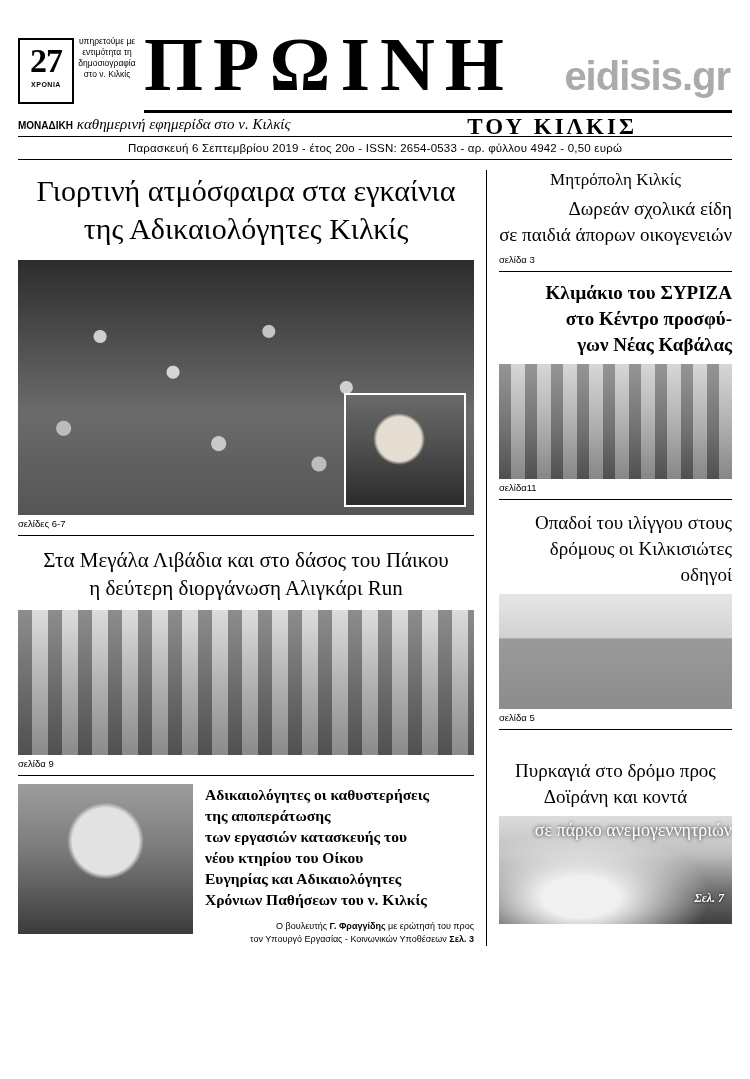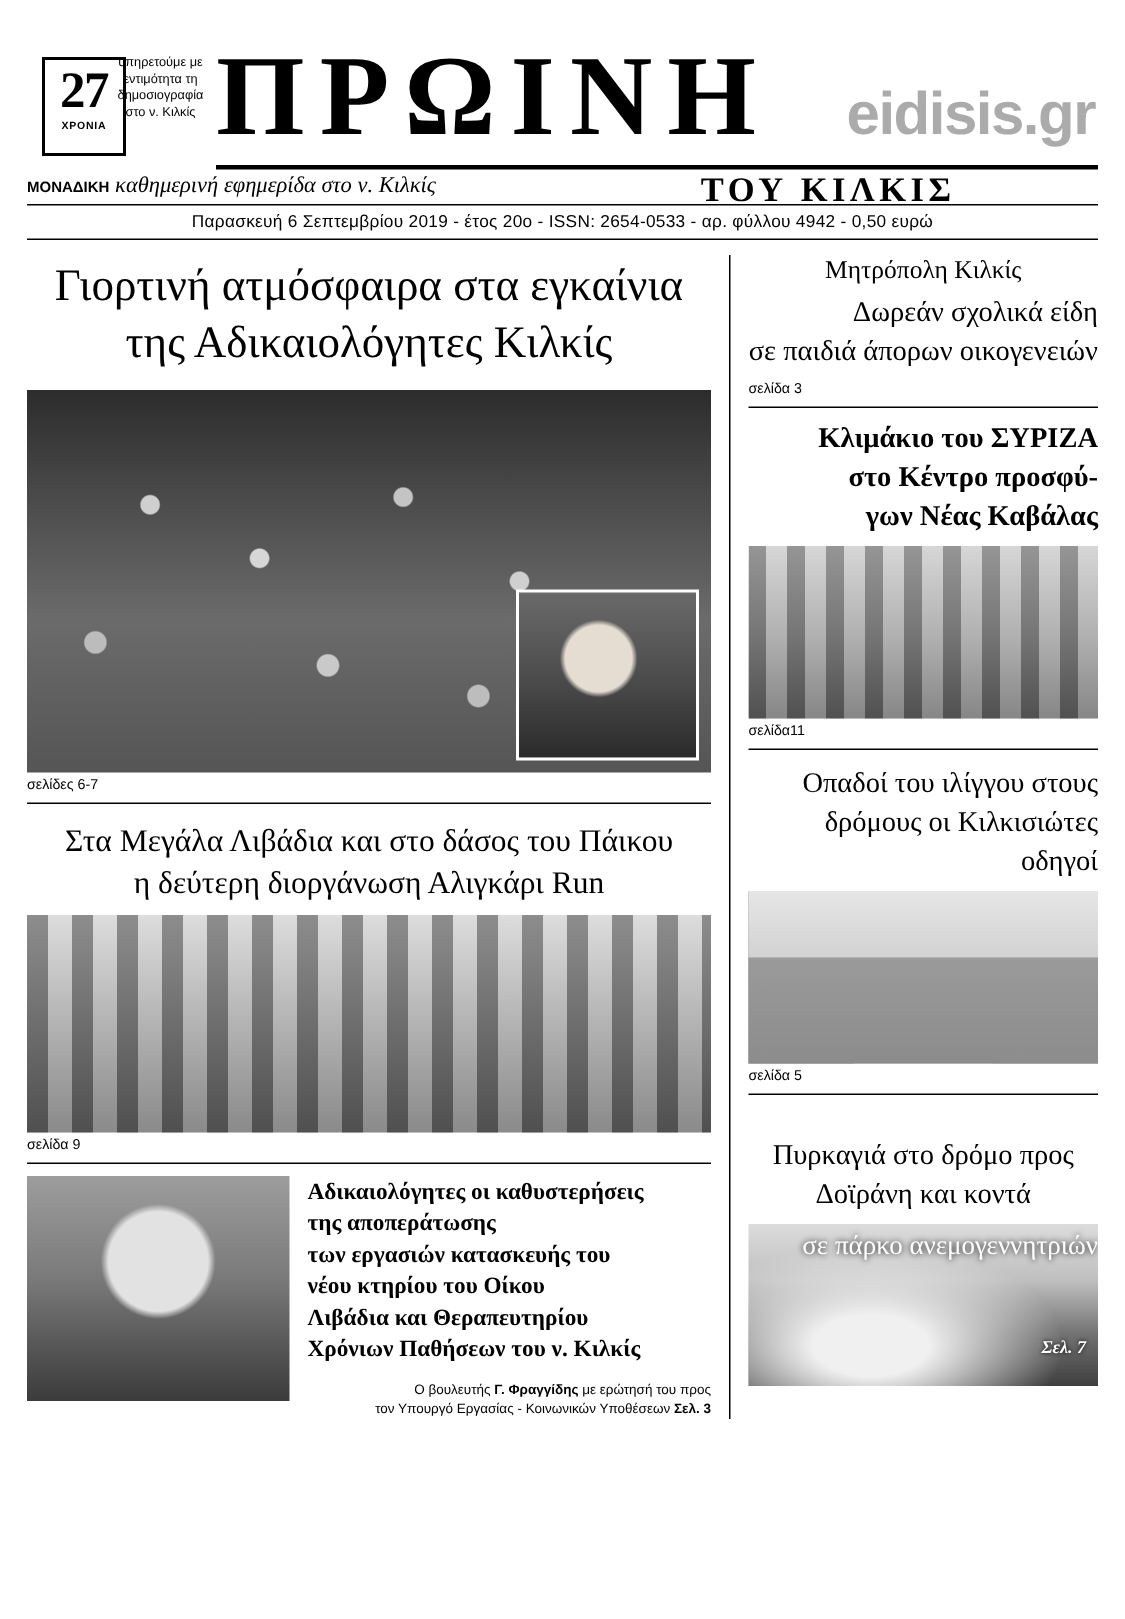--- a/index.html
+++ b/index.html
@@ -23,21 +23,21 @@
   }
 
   
   .masthead {
     position: relative;
     height: 112px;
     border-bottom: none;
   }
   .badge {
     position: absolute;
-    left: 10px;
+    left: 0;
     top: 20px;
     width: 52px;
     height: 62px;
     border: 2px solid #000;
     text-align: center;
     line-height: 1;
   }
   .badge-num {
     display: block;
     font-family: "Liberation Serif", serif;
@@ -362,21 +362,21 @@
       <div class="bottom-block">
         <div class="bl-photo">
           <div class="photo ph-portrait" style="height:150px;"></div>
         </div>
         <div class="bl-text">
           <p>
             <span>Αδικαιολόγητες οι καθυστερήσεις</span><br>
             <span>της αποπεράτωσης</span><br>
             <span>των εργασιών κατασκευής του</span><br>
             <span>νέου κτηρίου του Οίκου</span><br>
-            <span>Λιβάδια και Θεραπευτηρίου</span><br>
+            <span>Ευγηρίας και Αδικαιολόγητες</span><br>
             <span>Χρόνιων Παθήσεων του ν. Κιλκίς</span>
           </p>
           <div class="byline">
             <span>Ο βουλευτής </span><b>Γ. Φραγγίδης</b><span> με ερώτησή του προς</span><br>
             <span>τον Υπουργό Εργασίας - Κοινωνικών Υποθέσεων </span><b>Σελ. 3</b>
           </div>
         </div>
       </div>
     </div>
 

